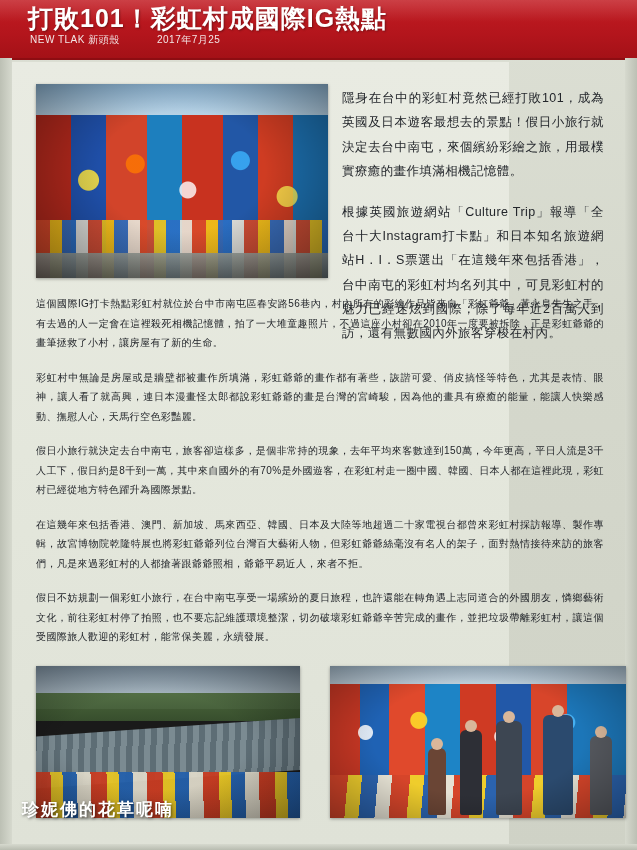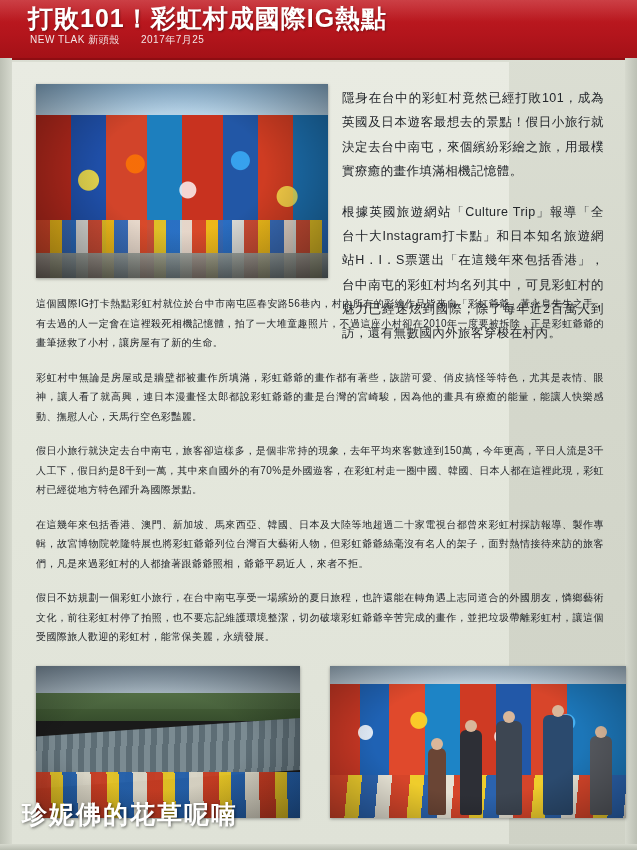--- a/index.html
+++ b/index.html
@@ -45,21 +45,21 @@
   .header-meta {
     position: absolute;
     left: 30px;
     top: 33px;
     font-size: 10px;
     color: #f3e6e6;
     letter-spacing: .5px;
     white-space: nowrap;
   }
   .header-meta .author { margin-right: 14px; margin-top: 47px; }
-  .header-meta .date { margin-left: 4px; text-align: center; }
+  .header-meta .date { margin-left: 20px; text-align: center; }
   .header-sheen {
     position: absolute;
     left: 0; top: 0;
     width: 637px; height: 22px;
     background: linear-gradient(180deg, rgba(255,255,255,.16), rgba(255,255,255,0));
     pointer-events: none;
   }
 
   
   .sheet {
@@ -198,21 +198,21 @@
     letter-spacing: .4px;
     text-align: justify;
   }
   .body-text p { margin: 0 0 15px 0; }
 
   
   .watermark {
     position: absolute;
     left: 22px;
     top: 798px;
-    font-size: 25px;
+    font-size: 17px;
     font-weight: bold;
     color: #ffffff;
     text-shadow: 1px 1px 3px rgba(0,0,0,.55);
     letter-spacing: 2px;
     white-space: nowrap;
   }
   .page-edge-l {
     position:absolute; left:0; top:58px; width:12px; height:792px;
     background: linear-gradient(90deg,#bcc0b4,#d6d9ce);
   }

